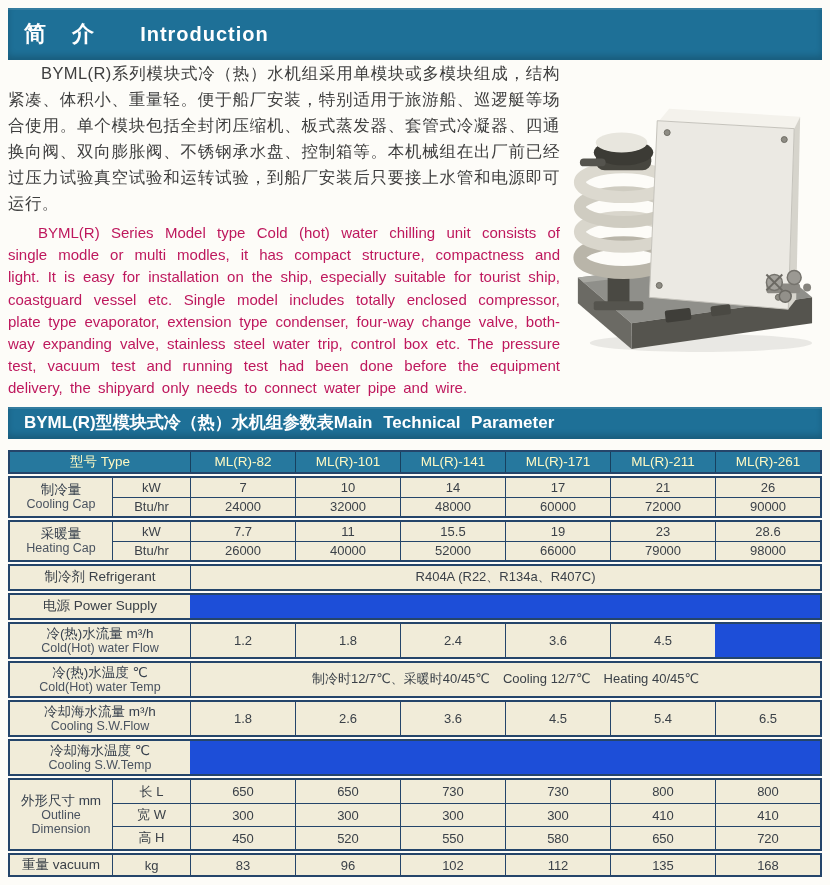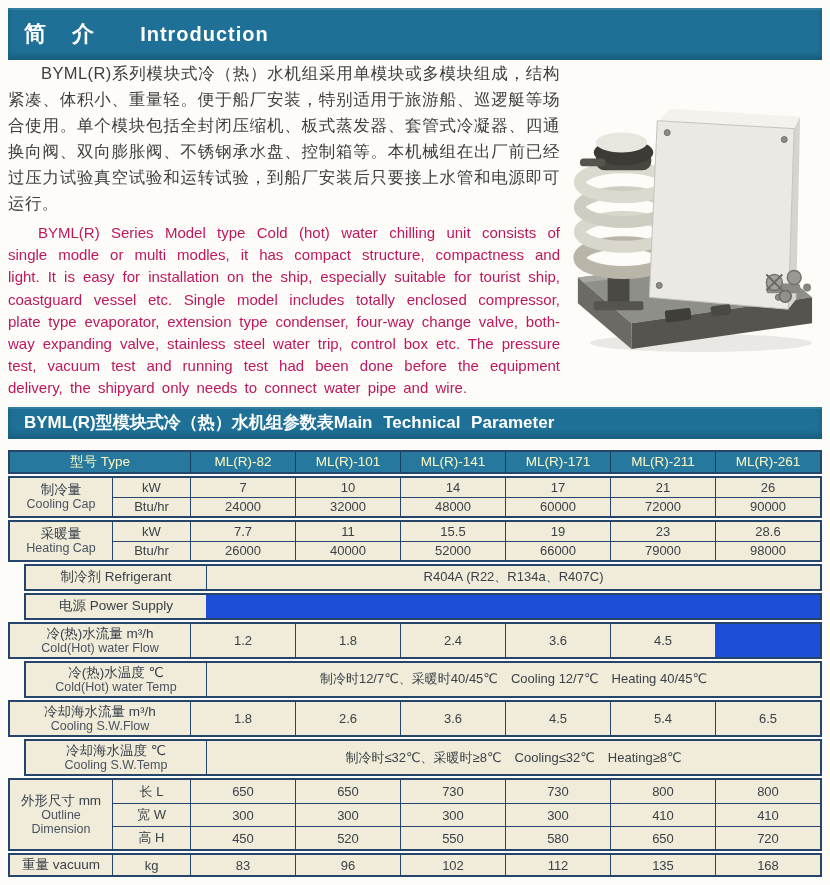--- a/index.html
+++ b/index.html
@@ -54,21 +54,21 @@
   
   .ptable { margin-top: 11px; }
   .grp {
     display: grid;
     border: 2px solid #25456a;
     background: #1d4ed8;
     margin-bottom: 2px;
   }
   .grid-a { grid-template-columns: 102px 78px repeat(6, 1fr); } 
   .grid-b { grid-template-columns: 180px repeat(6, 1fr); }      
-  .grid-c { grid-template-columns: 180px 1fr; margin-left: 16px; }                 
+  .grid-c { grid-template-columns: 180px 1fr; }                 
 
   .cell {
     display: flex;
     align-items: center;
     justify-content: center;
     font-size: 13px;
     padding: 1px 3px;
     border-left: 1px solid #25456a;
     border-top: 1px solid #25456a;
     background: #f1ecd9;
@@ -253,21 +253,20 @@
       <div class="cell r0">4.5</div>
       <div class="cell r0">5.4</div>
       <div class="cell r0">6.5</div>
     </div>
 
     <div class="grp grid-c tall">
       <div class="cell lbl c0 r0">
         <span class="zh">冷却海水温度 ℃</span>
         <span class="en">Cooling S.W.Temp</span>
       </div>
-      <div class="cell r0">制冷时≤32℃、采暖时≥8℃　Cooling≤32℃　Heating≥8℃</div>
     </div>
 
     <div class="grp grid-a mid">
       <div class="cell lbl span3 c0 r0">
         <span class="zh">外形尺寸 mm</span>
         <span class="en">Outline Dimension</span>
       </div>
       <div class="cell r0">长 L</div>
       <div class="cell r0">650</div>
       <div class="cell r0">650</div>

